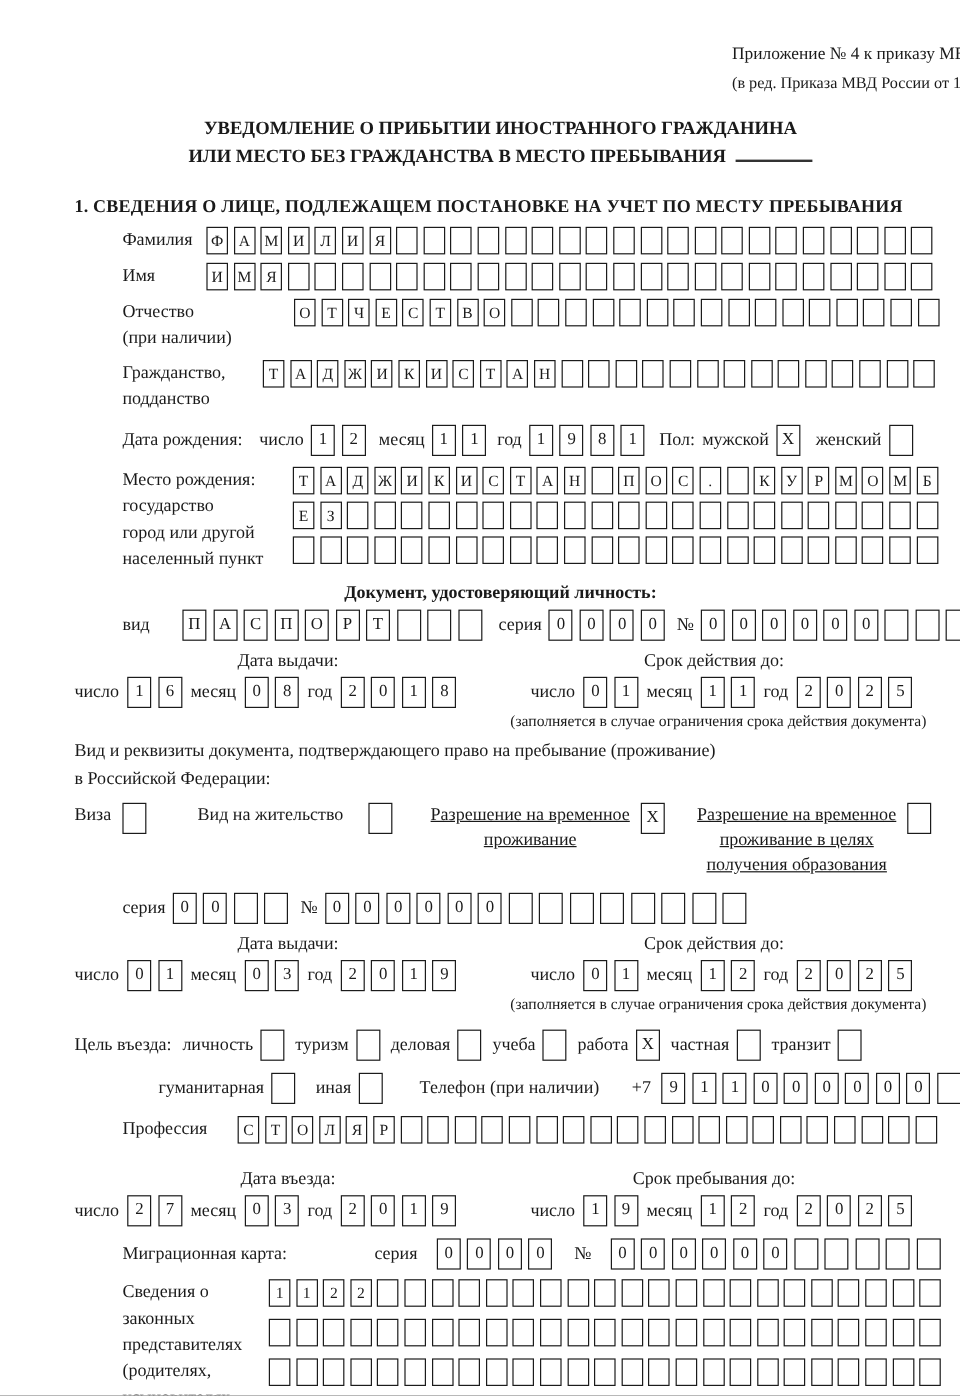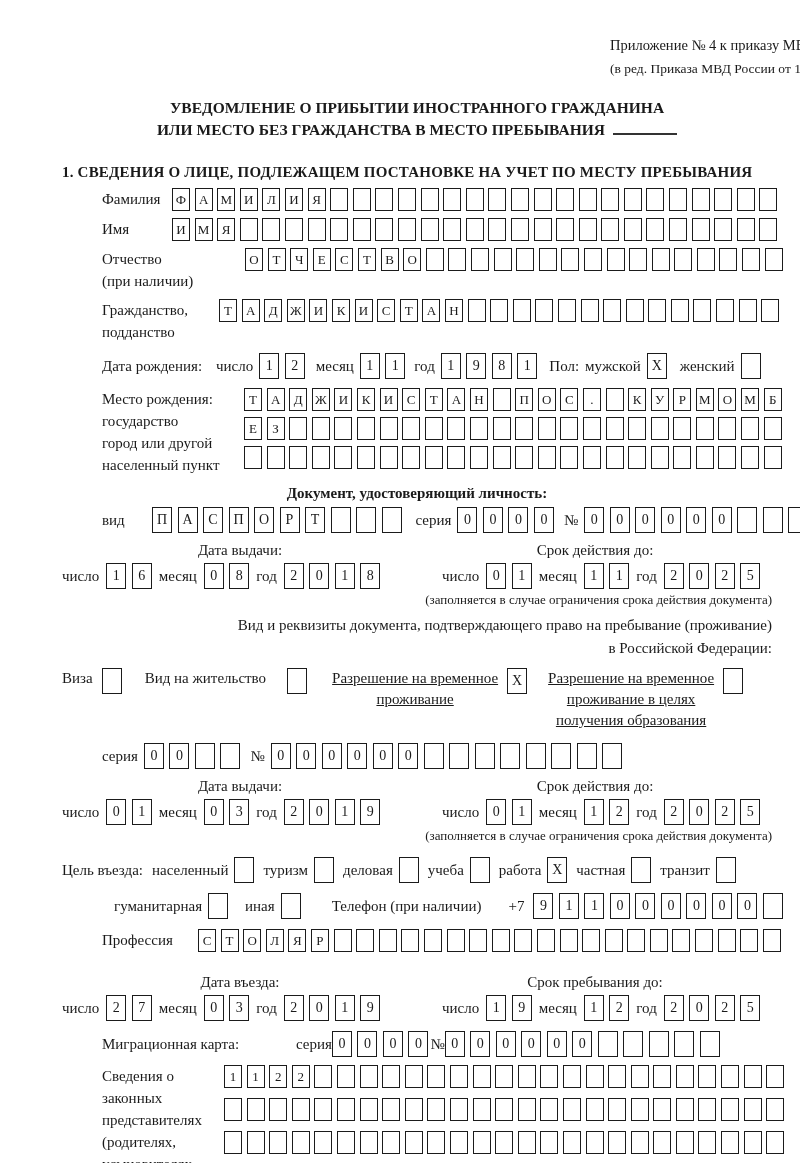--- a/index.html
+++ b/index.html
@@ -33,23 +33,23 @@
   
   .dochdr{font-size:15px;font-weight:bold;text-align:center;margin-top:9px;}
   
   .datesec{margin-top:9px;}
   .datecols{display:flex;}
   .dcol-left{width:356px;flex:none;}
   .dcol-right{flex:1;}
   .dtitle{text-align:center;font-size:15px;}
   .drow{display:flex;align-items:center;margin-top:4px;gap:7px;}
   .note{font-size:13px;text-align:right;margin-top:3px;}
-  .para{font-size:15px;line-height:23px;margin-top:10px;text-align:right;}
+  .para{font-size:15px;line-height:23px;margin-top:10px;}
   
-  .opts{display:flex;align-items:flex-start;margin-top:8px;gap:17px;}
+  .opts{display:flex;align-items:flex-start;margin-top:8px;gap:27px;}
   .opt{display:flex;align-items:flex-start;gap:9px;}
   .opt .flabel{line-height:21px;}
   .center{text-align:center;text-decoration:underline;}
   
   .prow{display:flex;align-items:center;gap:9px;margin-top:13px;}
   .pp{display:flex;align-items:center;gap:6px;}
 </style>
 </head>
 <body>
 
@@ -406,21 +406,21 @@
   <div class="para nowrap" style="margin-top:6px">Вид и реквизиты документа, подтверждающего право на пребывание (проживание)</div>
   <div class="para nowrap" style="margin-top:0">в Российской Федерации:</div>
 
   <div class="opts">
     <span class="opt">
       <span class="flabel">Виза</span>
       <span class="cells big">
           <span class="cell"></span>
         </span>
     </span>
-    <span class="opt" style="margin-left:6px">
+    <span class="opt" style="margin-left:16px">
       <span class="flabel">Вид на жительство</span>
       <span class="cells big" style="margin-left:12px">
           <span class="cell"></span>
         </span>
     </span>
     <span class="opt" style="margin-left:8px">
       <span class="flabel center">Разрешение на временное
 проживание</span>
       <span class="cells big">
           <span class="cell">X</span>
@@ -509,21 +509,21 @@
             </span>
         </div>
       </div>
     </div>
     <div class="note">(заполняется в случае ограничения срока действия документа)</div>
   </div>
 
   <div class="prow">
     <span class="w">Цель въезда:</span>
     <span class="pp">
-      <span class="w">населенный</span>
+      <span class="w">личность</span>
       <span class="cells big">
           <span class="cell"></span>
         </span>
     </span>
     <span class="pp">
       <span class="w">туризм</span>
       <span class="cells big">
           <span class="cell"></span>
         </span>
     </span>
@@ -552,21 +552,21 @@
         </span>
     </span>
     <span class="pp">
       <span class="w">транзит</span>
       <span class="cells big">
           <span class="cell"></span>
         </span>
     </span>
   </div>
 
-  <div class="prow" style="margin-top:10px;margin-left:52px">
+  <div class="prow" style="margin-top:10px;margin-left:70px">
     <span class="pp">
       <span class="w">гуманитарная</span>
       <span class="cells big">
           <span class="cell"></span>
         </span>
     </span>
     <span class="pp" style="margin-left:8px">
       <span class="w">иная</span>
       <span class="cells big">
           <span class="cell"></span>
@@ -662,21 +662,21 @@
               <span class="cell">2</span>
               <span class="cell">0</span>
               <span class="cell">2</span>
               <span class="cell">5</span>
             </span>
         </div>
       </div>
     </div>
   </div>
 
-  <div class="frow" style="align-items:center;margin-top:10px;gap:0">
+  <div class="frow" style="align-items:center;margin-top:10px;gap:16px">
     <span class="w" style="width:158px">Миграционная карта:</span>
     <span class="w" style="margin-left:36px">серия</span>
     <span class="cells big">
         <span class="cell">0</span>
         <span class="cell">0</span>
         <span class="cell">0</span>
         <span class="cell">0</span>
       </span>
     <span class="w" style="margin-left:2px">№</span>
     <span class="cells big">

